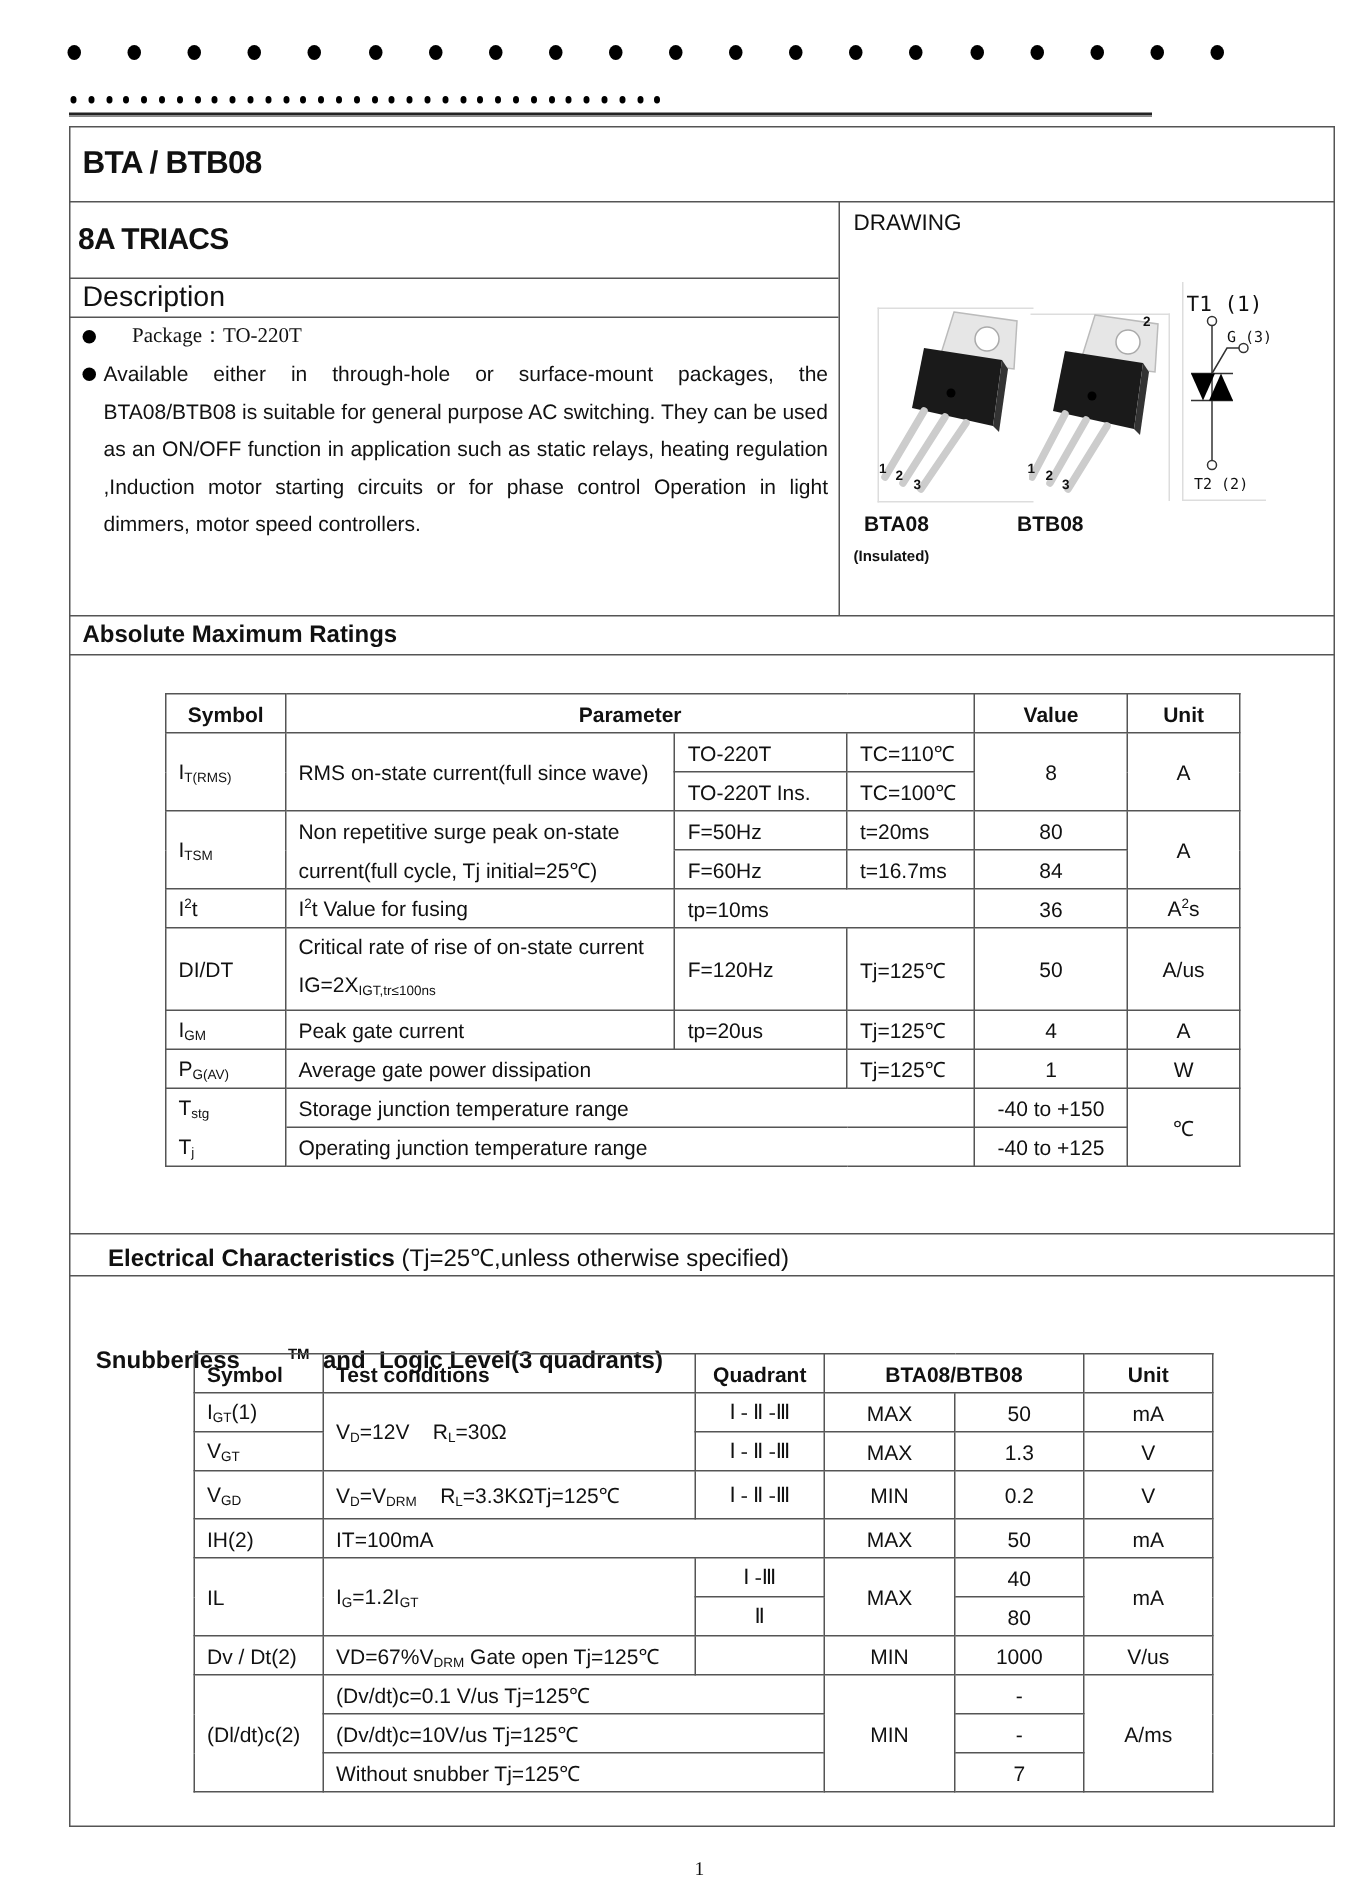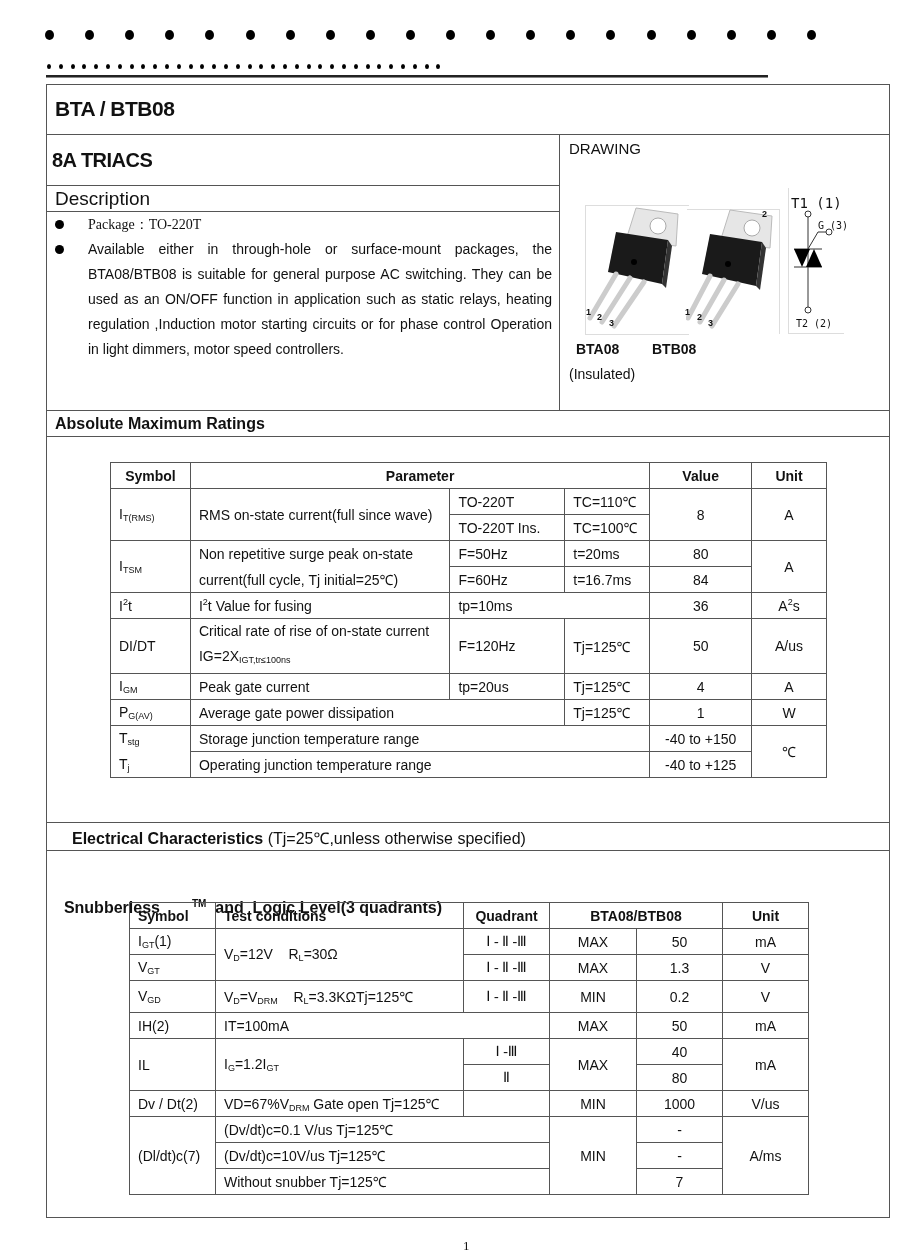--- a/index.html
+++ b/index.html
@@ -95,21 +95,21 @@
 <div class="hline" style="left:46px;top:185px;width:513px;"></div>
 <div class="abs" style="left:55px;top:188px;font-size:19px;">Description</div>
 <div class="hline" style="left:46px;top:211px;width:513px;"></div>
 
 <div class="abs body-text" style="left:55px;top:212px;width:497px;">
   <span style="position:absolute;left:0;top:8px;width:9px;height:9px;border-radius:50%;background:#000;"></span>
   <div style="margin-left:33px;font-family:Liberation Serif, serif;">Package：TO-220T</div>
 </div>
 <div class="abs body-text" style="left:55px;top:237px;width:497px;">
   <span style="position:absolute;left:0;top:8px;width:9px;height:9px;border-radius:50%;background:#000;"></span>
-  <div style="margin-left:33px;text-align:justify;">Available either in through-hole or surface-mount packages, the BTA08/BTB08 is suitable for general purpose AC switching. They can be used as an ON/OFF function in application such as static relays, heating regulation ,Induction motor starting circuits or for phase control Operation in light dimmers, motor speed controllers.</div>
+  <div style="margin-left:14px;text-align:justify;">Available either in through-hole or surface-mount packages, the BTA08/BTB08 is suitable for general purpose AC switching. They can be used as an ON/OFF function in application such as static relays, heating regulation ,Induction motor starting circuits or for phase control Operation in light dimmers, motor speed controllers.</div>
 </div>
 
 <div class="vline" style="left:559px;top:134px;height:276px;"></div>
 <div class="abs" style="left:569px;top:140px;font-size:15px;">DRAWING</div>
 
 <div class="abs" style="left:585px;top:205px;width:103px;height:128px;border:1px solid #ddd;border-right:none;"></div>
 <div class="abs" style="left:687px;top:209px;width:92px;height:124px;border-top:1px solid #ddd;border-right:1px solid #ddd;"></div>
 
 <svg class="abs" style="left:586px;top:206px;" width="100" height="126" viewBox="0 0 100 126">
   <polygon points="50,2 92,8 90,40 40,34" fill="#e6e6e6" stroke="#bbb"></polygon>
@@ -150,22 +150,22 @@
   <polygon points="4,59 20,59 12,77" fill="#000"></polygon>
   <polygon points="16,77 32,77 24,59" fill="#000"></polygon>
   <polyline points="18,59 28,42 36,42" fill="none" stroke="#333"></polyline>
   <circle cx="39" cy="42" r="3" fill="#fff" stroke="#333"></circle>
 </svg>
 <div class="abs" style="left:791px;top:195px;font-size:14px;font-family:'DejaVu Sans Mono',monospace;">T1 (1)</div>
 <div class="abs" style="left:818px;top:220px;font-size:10px;font-family:'DejaVu Sans Mono',monospace;">G (3)</div>
 <div class="abs" style="left:796px;top:318px;font-size:10px;font-family:'DejaVu Sans Mono',monospace;">T2 (2)</div>
 
 <div class="abs" style="left:576px;top:341px;font-size:14px;font-weight:bold;">BTA08</div>
-<div class="abs" style="left:652px;top:341px;font-size:14px;font-weight:bold;">BTB08</div>
-<div class="abs" style="left:569px;top:366px;font-size:14px;">(Insulated)</div>
+<div class="abs" style="left:678px;top:341px;font-size:14px;font-weight:bold;">BTB08</div>
+<div class="abs" style="left:569px;top:366px;font-size:10px;font-weight:bold;">(Insulated)</div>
 
 <div class="hline" style="left:46px;top:410px;width:844px;"></div>
 <div class="abs h-sec" style="left:55px;top:415px;">Absolute Maximum Ratings</div>
 <div class="hline" style="left:46px;top:436px;width:844px;"></div>
 
 <table class="grid" style="left:110px;top:462px;width:717px;">
   <colgroup>
     <col style="width:80px">
       <col style="width:260px">
       <col style="width:115px">
@@ -324,21 +324,21 @@
   </tr>
   <tr>
     <td class="l">Dv / Dt(2)</td>
     <td class="l"><span>VD=67%V</span><sub>DRM</sub><span> Gate open Tj=125℃</span></td>
     <td class="c"></td>
     <td class="c">MIN</td>
     <td class="c">1000</td>
     <td class="c">V/us</td>
   </tr>
   <tr>
-    <td rowspan="3" class="l">(Dl/dt)c(7)</td>
+    <td rowspan="3" class="l">(Dl/dt)c(2)</td>
     <td colspan="2" class="l">(Dv/dt)c=0.1 V/us Tj=125℃</td>
     <td rowspan="3" class="c">MIN</td>
     <td class="c">-</td>
     <td rowspan="3" class="c">A/ms</td>
   </tr>
   <tr>
     <td colspan="2" class="l">(Dv/dt)c=10V/us Tj=125℃</td>
     <td class="c">-</td>
   </tr>
   <tr>

